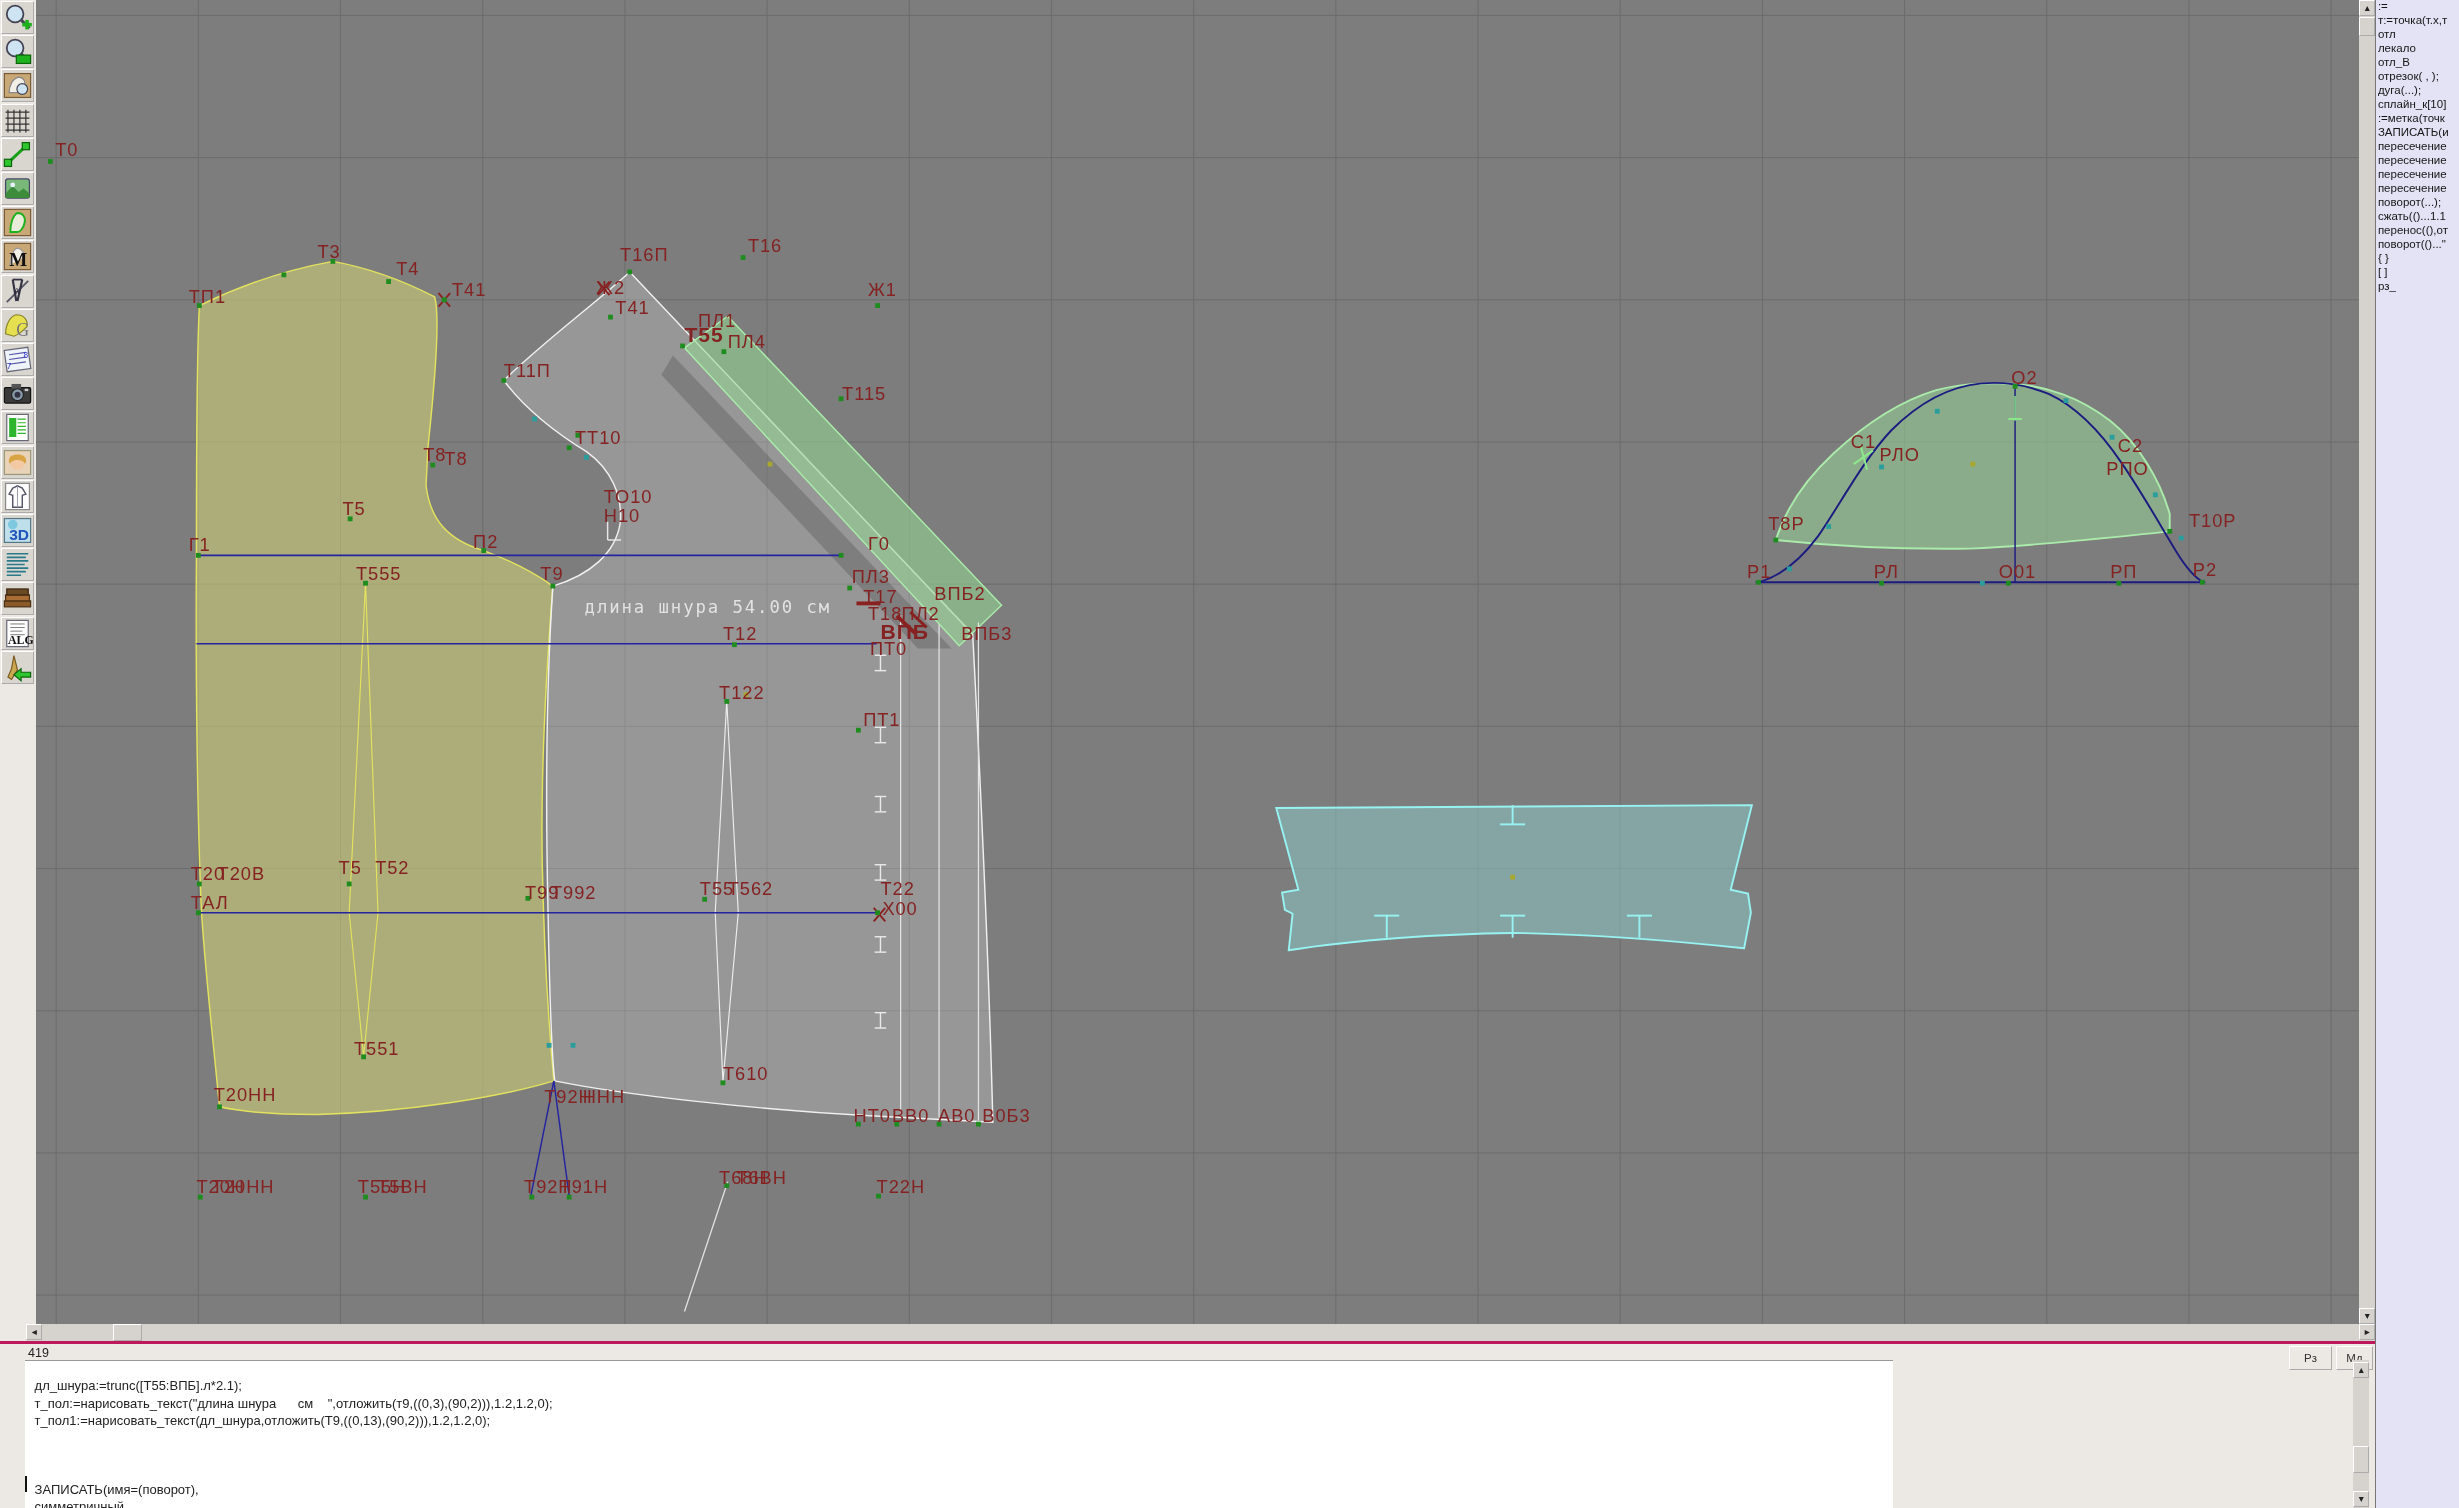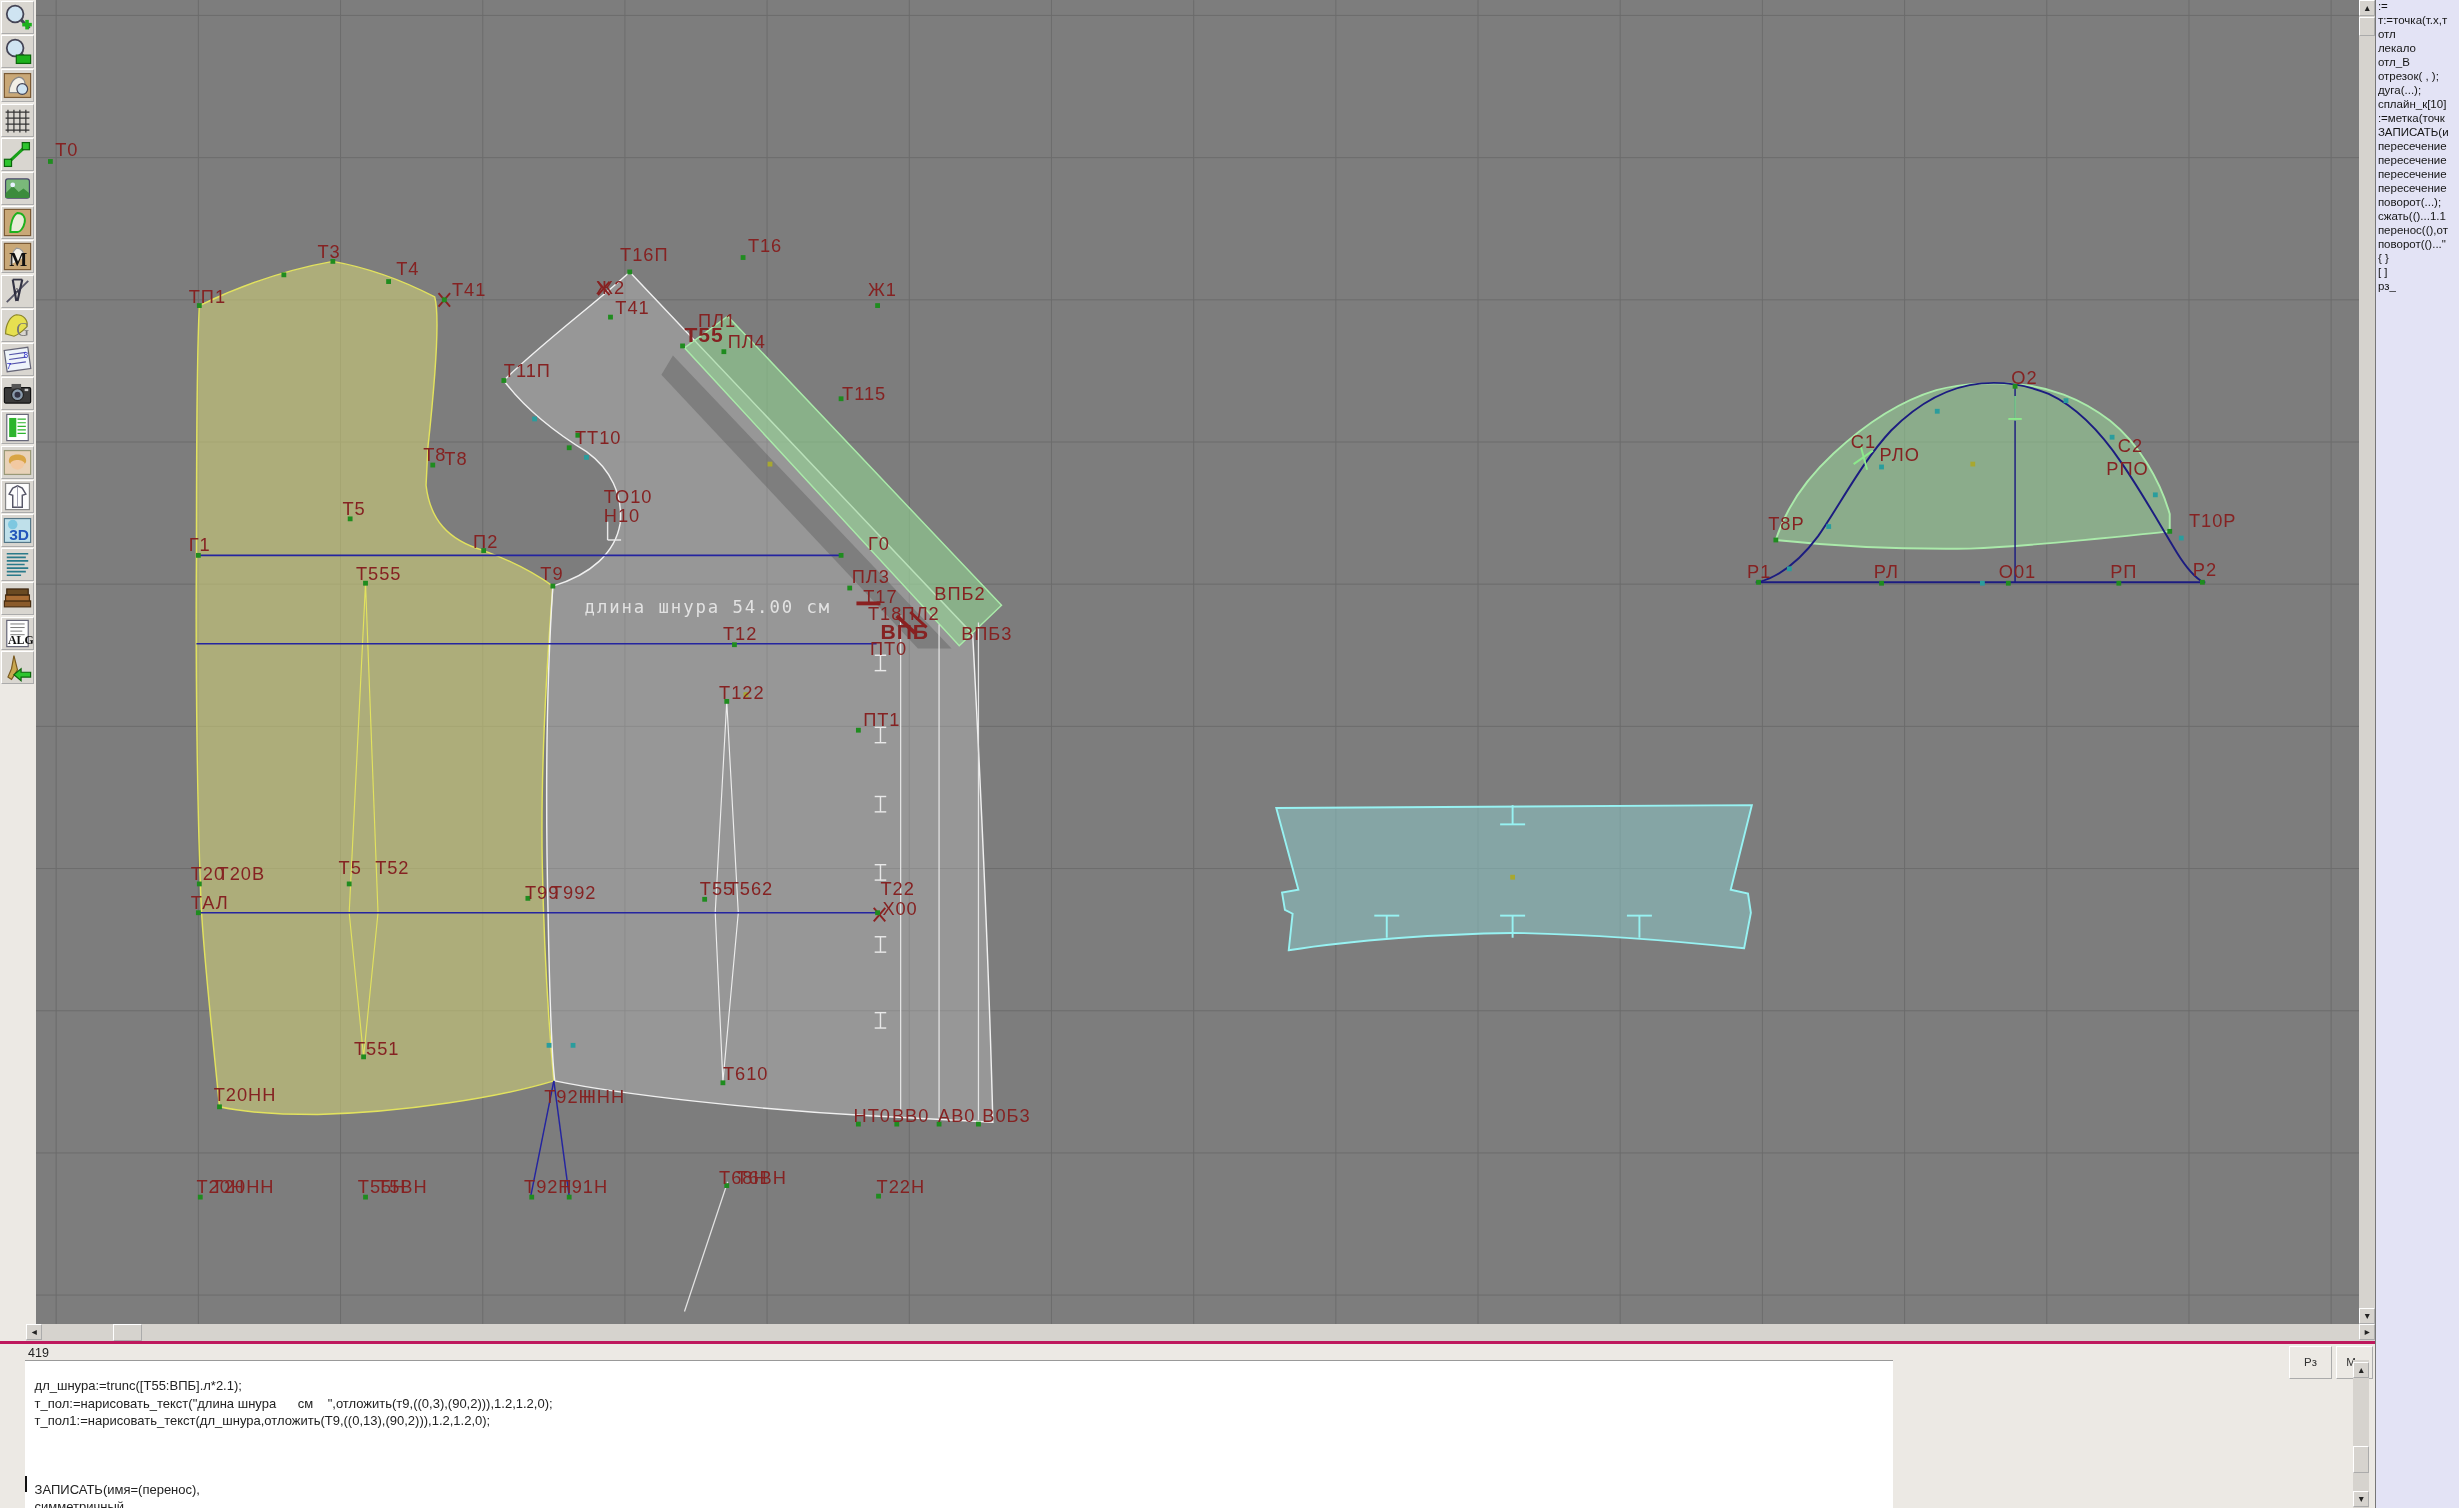--- a/index.html
+++ b/index.html
@@ -11,21 +11,21 @@
   
   #canvas-wrap{position:absolute;left:36px;top:0;width:2323px;height:1324px;background:#7d7d7d;text-align:right;}
   #cv{position:absolute;left:0;top:0;}
   
   .sb{position:absolute;background:#d6d3ce;}
   .sbtn{position:absolute;width:16.3px;height:16.3px;background:#d6d3ce;border:1px outset #fff;box-sizing:border-box;font-size:8.6px;line-height:14.4px;text-align:center;color:#222;padding:0;}
   .sthumb{position:absolute;background:#d6d3ce;border:1px outset #fff;box-sizing:border-box;}
   
   #statusrow{position:absolute;left:0;top:1341px;width:2375px;height:19px;background:#ece9e4;border-top:3px solid #be185d;}
   #status-num{position:absolute;left:28px;top:1.9px;font-size:12.5px;color:#222;}
-  .minibtn{position:absolute;top:1.9px;height:33px;background:#ece9e4;border:1px outset #fff;box-sizing:border-box;font-size:11.5px;color:#333;padding:0 7.7px;}
+  .minibtn{position:absolute;top:1.9px;height:24px;background:#ece9e4;border:1px outset #fff;box-sizing:border-box;font-size:11.5px;color:#333;padding:0 7.7px;}
   
   #editor-strip{position:absolute;left:0;top:1360px;width:25px;height:148px;background:#ece9e4;}
   #editor{position:absolute;left:25px;top:1360px;width:1868px;height:148px;background:#fff;border-top:1px solid #999;}
   #editor .eline{position:absolute;left:9.6px;white-space:pre;font-size:13px;color:#222;font-family:"Liberation Sans",sans-serif;}
   #cursor{position:absolute;left:0px;top:115px;width:1.9px;height:16.3px;background:#111;}
   
   #rightpanel{position:absolute;left:2375px;top:0;width:85px;height:1508px;background:#e3e3f5;border-left:1px solid #777;box-sizing:border-box;}
   .pitem{height:14px;font-size:11.5px;color:#151515;white-space:nowrap;overflow:hidden;padding-left:1.9px;cursor:default;}
 </style>
 </head>
@@ -466,21 +466,21 @@
 
   <div id="editor-strip"></div>
   <div id="editor">
     <div id="cursor"></div>
   <div class="eline" style="top: 17.3px;">дл_шнура:=trunc([Т55:ВПБ].л*2.1);</div>
       <div class="eline" style="top: 35px;">т_пол:=нарисовать_текст("длина шнура      см    ",отложить(т9,((0,3),(90,2))),1.2,1.2,0);</div>
       <div class="eline" style="top: 52px; text-align: right;">т_пол1:=нарисовать_текст(дл_шнура,отложить(Т9,((0,13),(90,2))),1.2,1.2,0);</div>
       <div class="eline" style="top: 69px;"></div>
       <div class="eline" style="top: 86px;"></div>
       <div class="eline" style="top: 104px;"></div>
-      <div class="eline" style="top: 121px;">ЗАПИСАТЬ(имя=(перенос),</div>
+      <div class="eline" style="top: 121px;">ЗАПИСАТЬ(имя=(поворот),</div>
       <div class="eline" style="top: 138px;">симметричный,</div>
     </div>
 
   <div class="sb" style="left:2353px;top:1360px;width:16.3px;height:148px;">
     <button class="sbtn" style="left:0;top:1.9px;">▲</button>
     <div class="sthumb" style="left:0;top:86px;width:16.3px;height:27px;"></div>
     <button class="sbtn" style="left:0;top:131px;">▼</button>
   </div>
 
   <div id="rightpanel">

